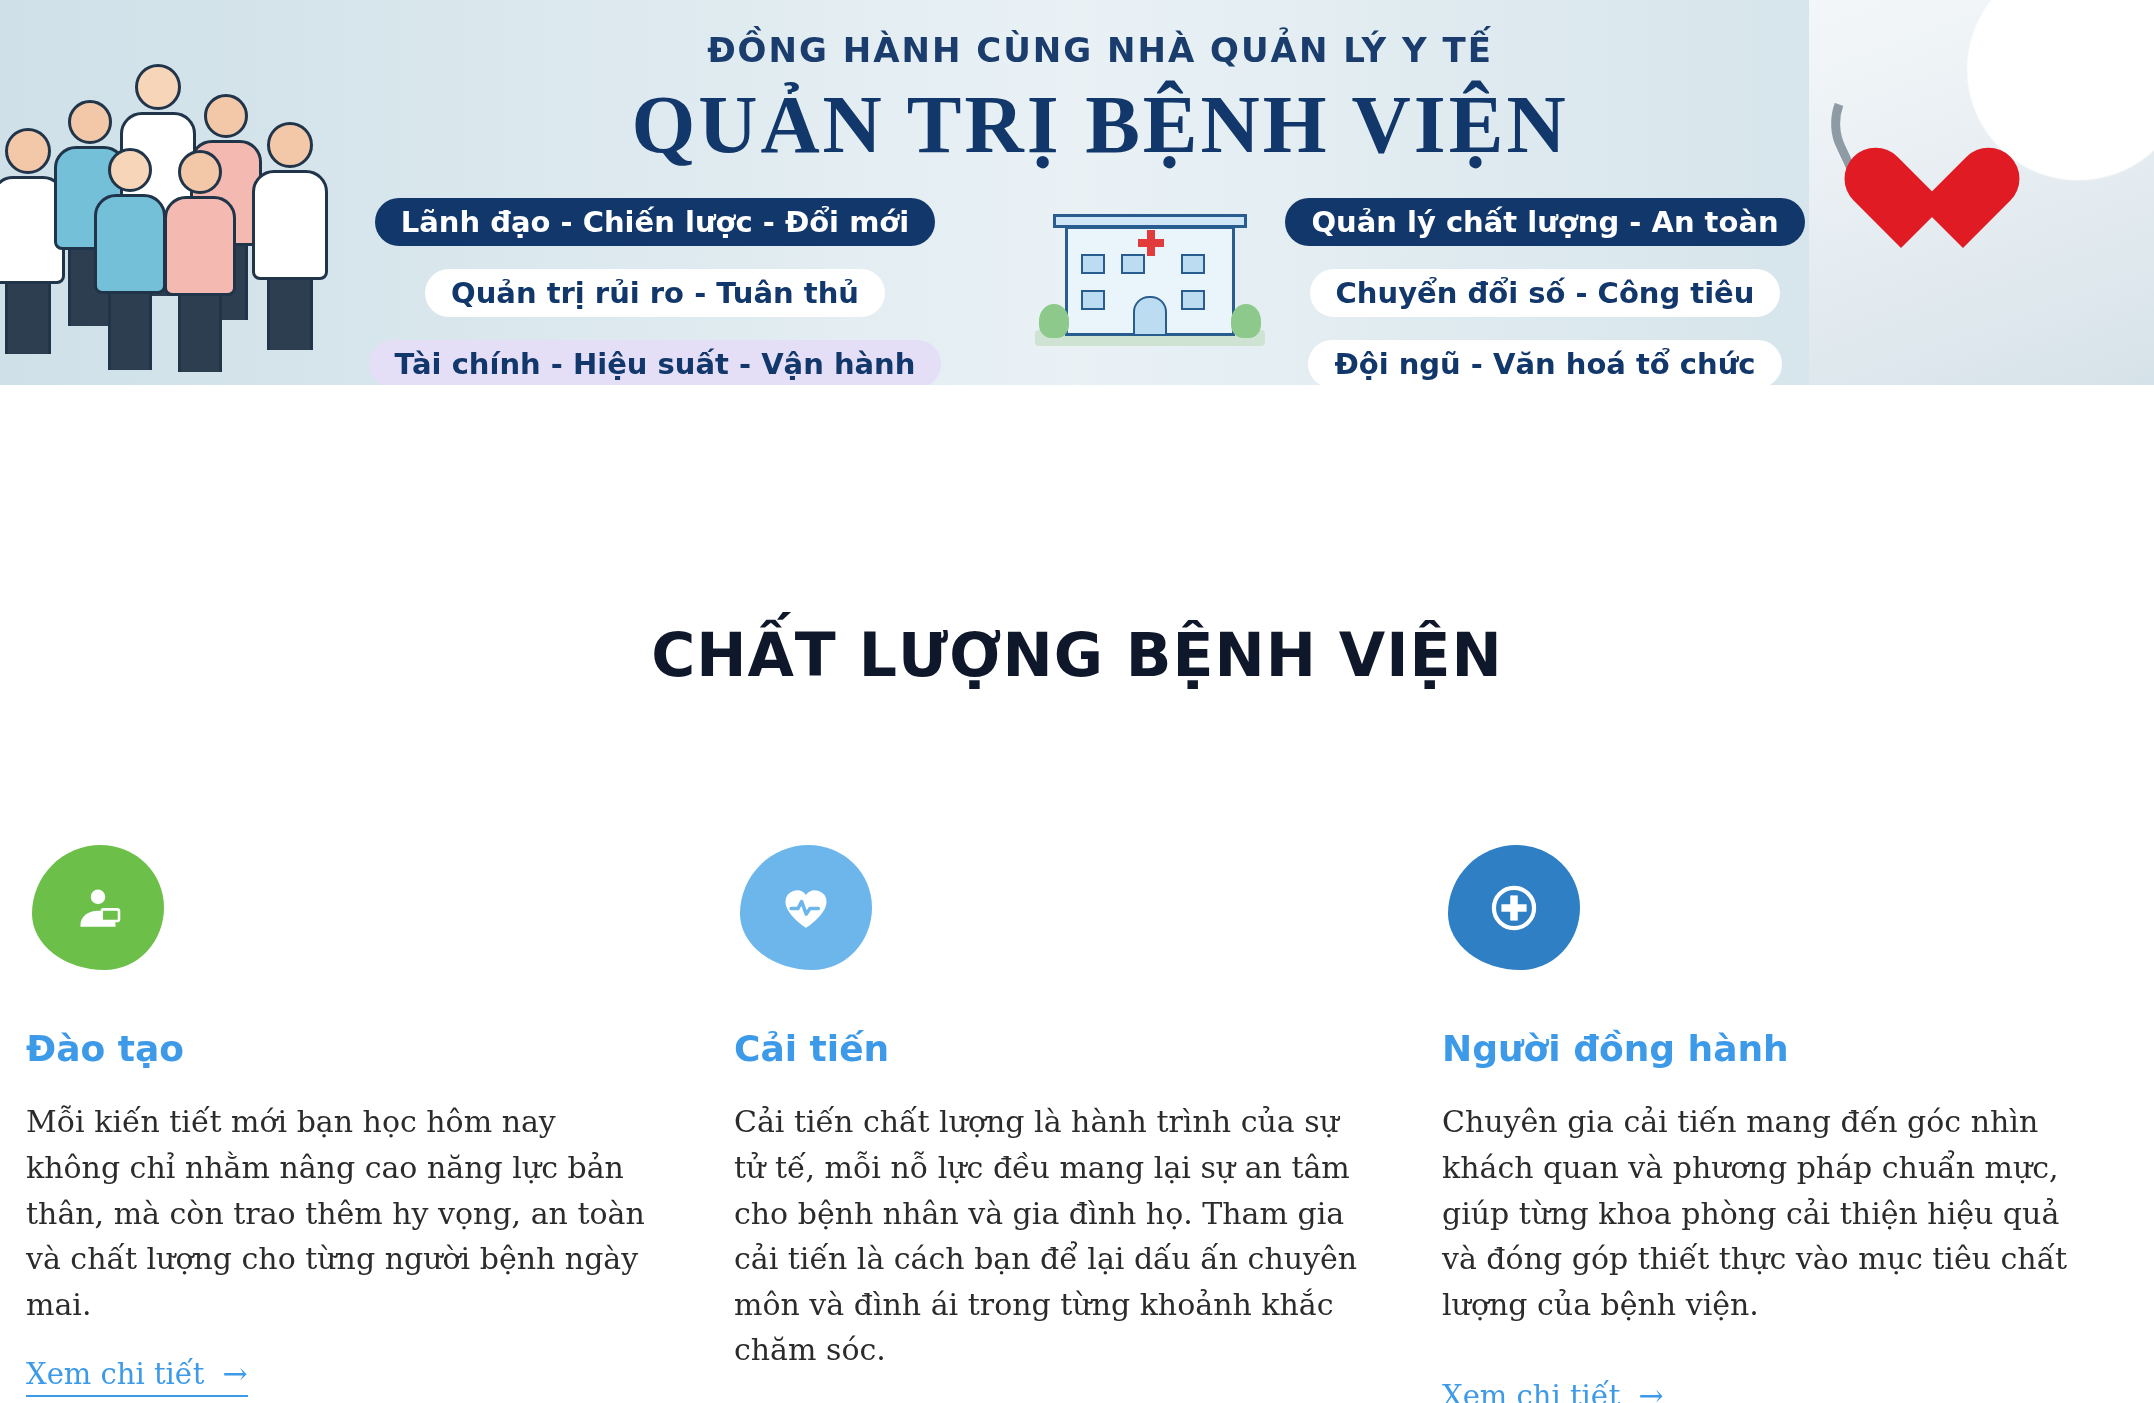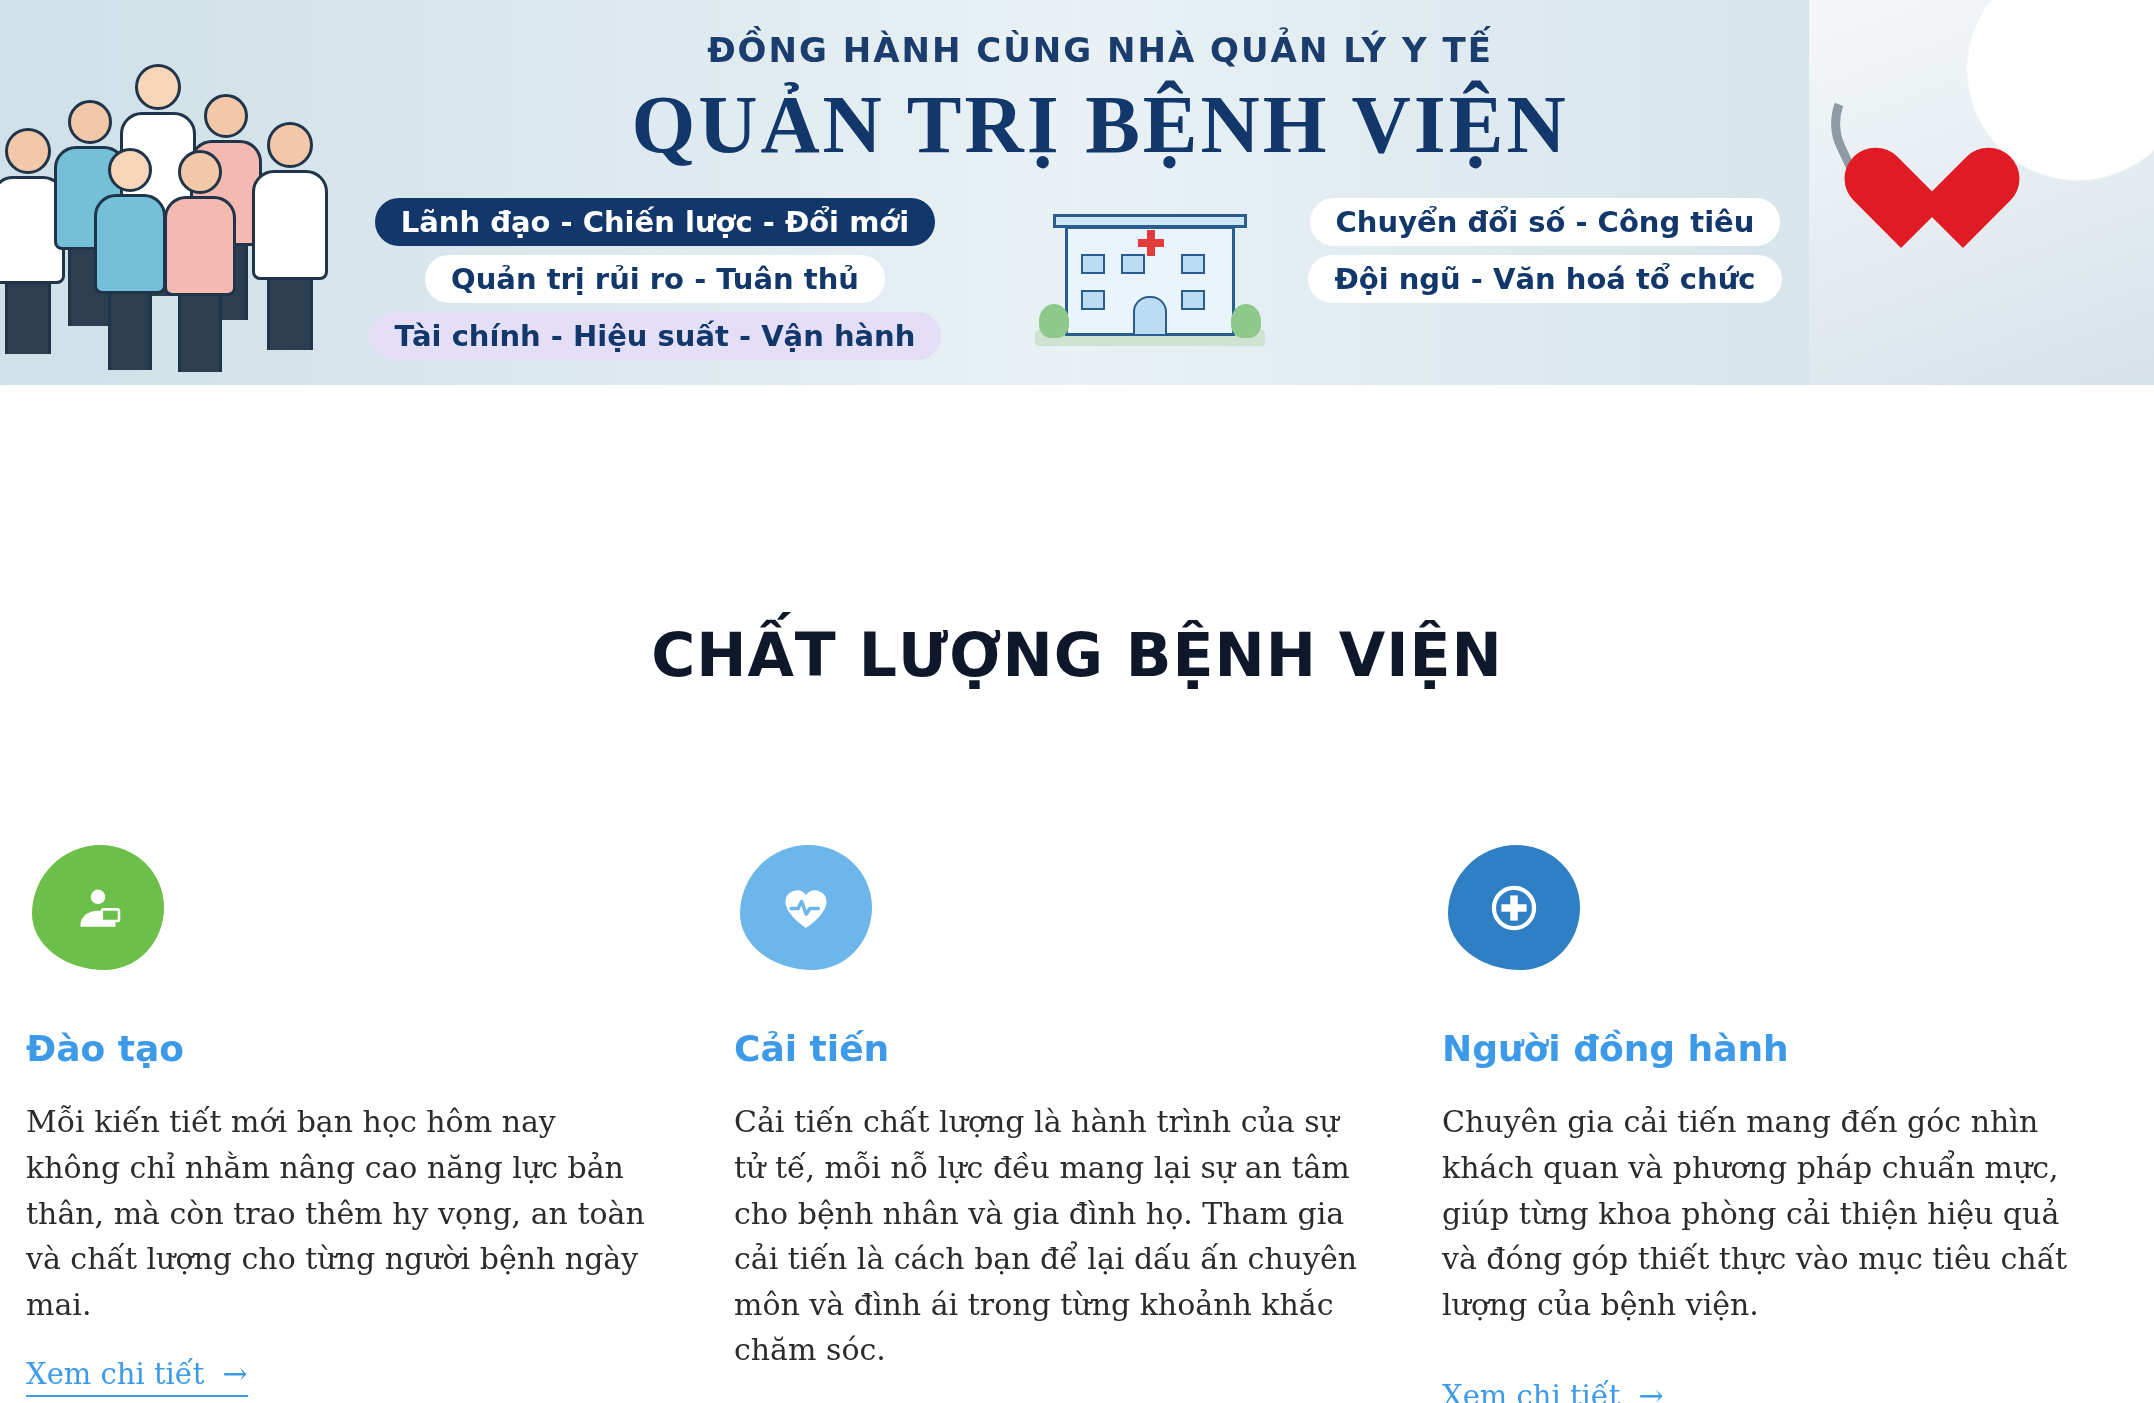--- a/index.html
+++ b/index.html
@@ -67,21 +67,21 @@
     color: #12376b;
     font-family: Liberation Serif, serif;
   }
   .pill-row-wrap {
     position: absolute;
     top: 198px; left: 0; width: 1420px;
     display: flex;
     justify-content: space-between;
     align-items: flex-start;
   }
-  .pill-col { width: 530px; display: flex; flex-direction: column; gap: 9px; align-items: center; }
+  .pill-col { width: 530px; display: flex; flex-direction: column; gap: 23px; align-items: center; }
   .pill {
     display: inline-block;
     padding: 7px 26px;
     border-radius: 24px;
     font-size: 29px;
     font-weight: 700;
     white-space: nowrap;
     font-family: "DejaVu Sans", sans-serif;
   }
   .pill.dark  { background: #12376b; color: #ffffff; }
@@ -251,20 +251,21 @@
     <div class="pill-row-wrap">
       <div class="pill-col">
         <span class="pill dark">Lãnh đạo - Chiến lược - Đổi mới</span>
         <span class="pill white">Quản trị rủi ro - Tuân thủ</span>
         <span class="pill lilac">Tài chính - Hiệu suất - Vận hành</span>
       </div>
 
       <div style="width:300px;"></div>
 
       <div class="pill-col">
+        <span class="pill dark">Quản lý chất lượng - An toàn</span>
         <span class="pill white">Chuyển đổi số - Công tiêu</span>
         <span class="pill white">Đội ngũ - Văn hoá tổ chức</span>
       </div>
     </div>
 
     <div class="hospital">
       <div class="hosp-base"></div>
       <div class="hosp-body"></div>
       <div class="hosp-roof"></div>
       <div class="hosp-cross-v"></div>

